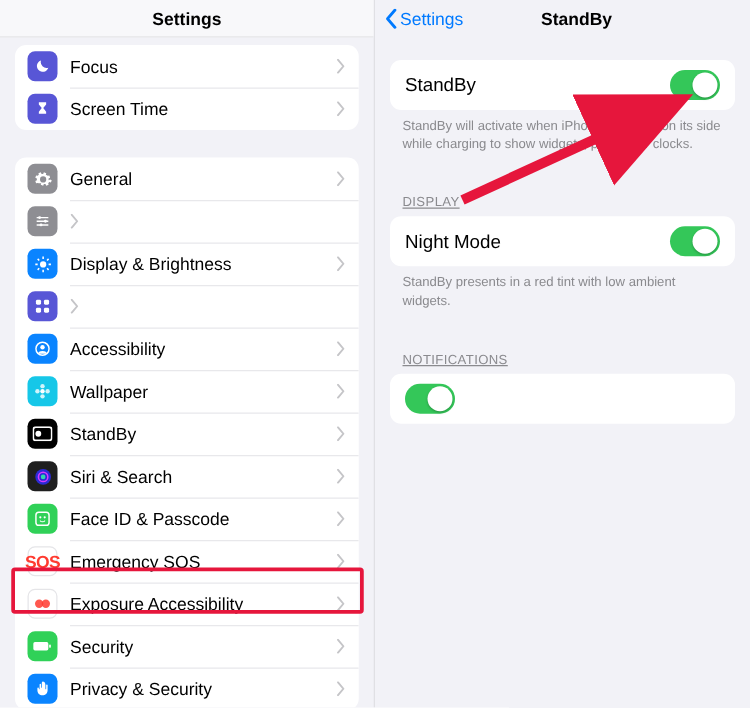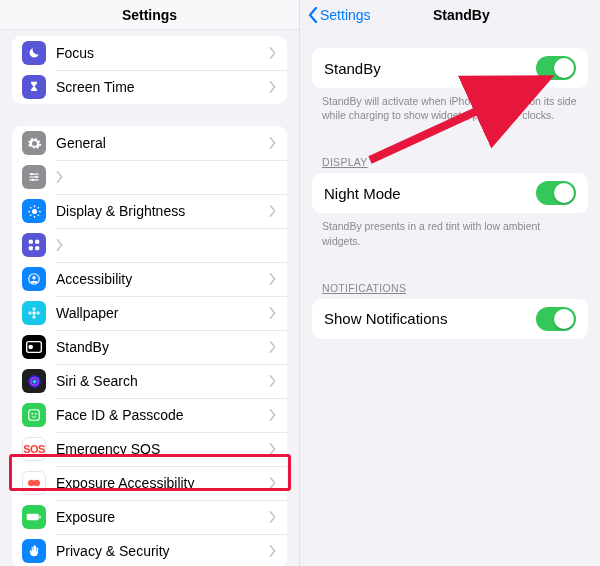--- a/index.html
+++ b/index.html
@@ -329,21 +329,21 @@
               <path d="M9 15c1 1.5 5 1.5 6 0" stroke="#fff" stroke-width="1.5" fill="none" stroke-linecap="round"></path>
             </svg>
           </div>
           <div class="row-label">Face ID &amp; Passcode</div>
           <svg class="chev" viewBox="0 0 8 14">
             <path d="M1 1l5 6-5 6" stroke="#c5c5c8" stroke-width="1.8" fill="none" stroke-linecap="round" stroke-linejoin="round"></path>
           </svg>
         </div>
         <div class="row">
           <div class="icon-box" style="background: rgb(255, 255, 255); border: 1px solid rgb(229, 229, 232);">
-            <span style="color:#ff3b30;font-weight:700;font-size:11px;letter-spacing:-0.5px">SOS</span>
+            <span style="color:#ff3b30;font-weight:700;font-size:14px;letter-spacing:-0.5px">SOS</span>
           </div>
           <div class="row-label">Emergency SOS</div>
           <svg class="chev" viewBox="0 0 8 14">
             <path d="M1 1l5 6-5 6" stroke="#c5c5c8" stroke-width="1.8" fill="none" stroke-linecap="round" stroke-linejoin="round"></path>
           </svg>
         </div>
         <div class="row">
           <div class="icon-box" style="background: rgb(255, 255, 255); border: 1px solid rgb(229, 229, 232);">
             <svg width="16" height="16" viewBox="0 0 24 24">
               <circle cx="8" cy="12" r="5" fill="#ff3b30" opacity=".85"></circle>
@@ -355,21 +355,21 @@
             <path d="M1 1l5 6-5 6" stroke="#c5c5c8" stroke-width="1.8" fill="none" stroke-linecap="round" stroke-linejoin="round"></path>
           </svg>
         </div>
         <div class="row">
           <div class="icon-box" style="background: rgb(48, 209, 88);">
             <svg width="16" height="12" viewBox="0 0 24 14">
               <rect x="1" y="2" width="18" height="10" rx="2" fill="#fff"></rect>
               <rect x="20" y="5" width="2" height="4" rx="1" fill="#fff"></rect>
             </svg>
           </div>
-          <div class="row-label">Exposure</div>
+          <div class="row-label">Security</div>
           <svg class="chev" viewBox="0 0 8 14">
             <path d="M1 1l5 6-5 6" stroke="#c5c5c8" stroke-width="1.8" fill="none" stroke-linecap="round" stroke-linejoin="round"></path>
           </svg>
         </div>
         <div class="row">
           <div class="icon-box" style="background: rgb(10, 132, 255);">
             <svg width="14" height="14" viewBox="0 0 24 24">
               <path fill="#fff" d="M12 2c3 0 4 2 4 5v5c0 1 1 1 1 0V7c0-1 2-1 2 0v7c0 4-3 7-7 7s-7-3-7-7v-3c0-1 2-1 2 0v1c0 1 1 1 1 0V6c0-1 2-1 2 0v4c0 1 1 1 1 0V4c0-1 1-2 1-2z"></path>
             </svg>
           </div>
@@ -412,21 +412,20 @@
         <span class="toggle"></span>
       </div>
     </div>
     <div class="footnote">StandBy presents in a red tint with low ambient widgets.</div>
 
     <div class="spacer"></div>
 
     <div class="section-hdr">NOTIFICATIONS</div>
     <div class="cell-group">
       <div class="cell">
-        <div class="cell-label">Show Notifications</div>
         <span class="toggle"></span>
       </div>
     </div>
   </div>
 
 </div>
 
 <svg class="arrow-overlay" viewBox="0 0 600 566">
   <defs>
     <marker id="ah" markerWidth="12" markerHeight="12" refX="9" refY="5" orient="auto">

